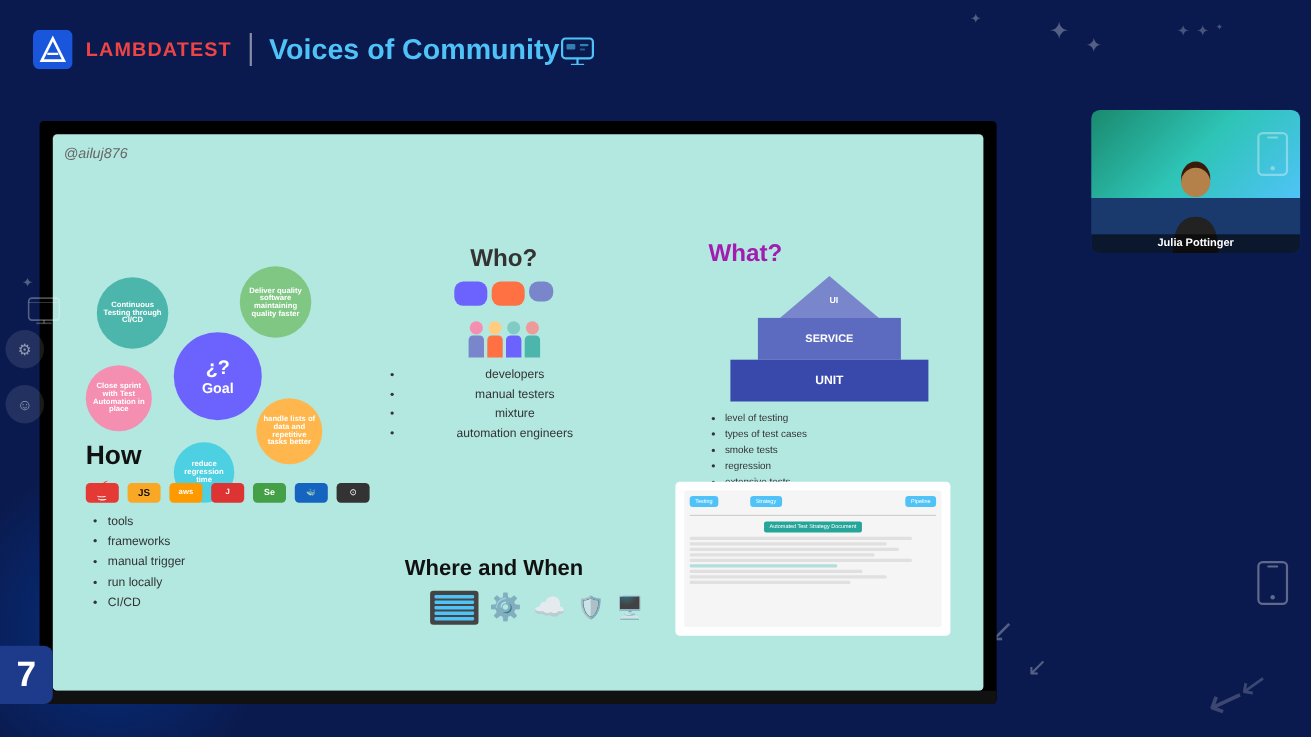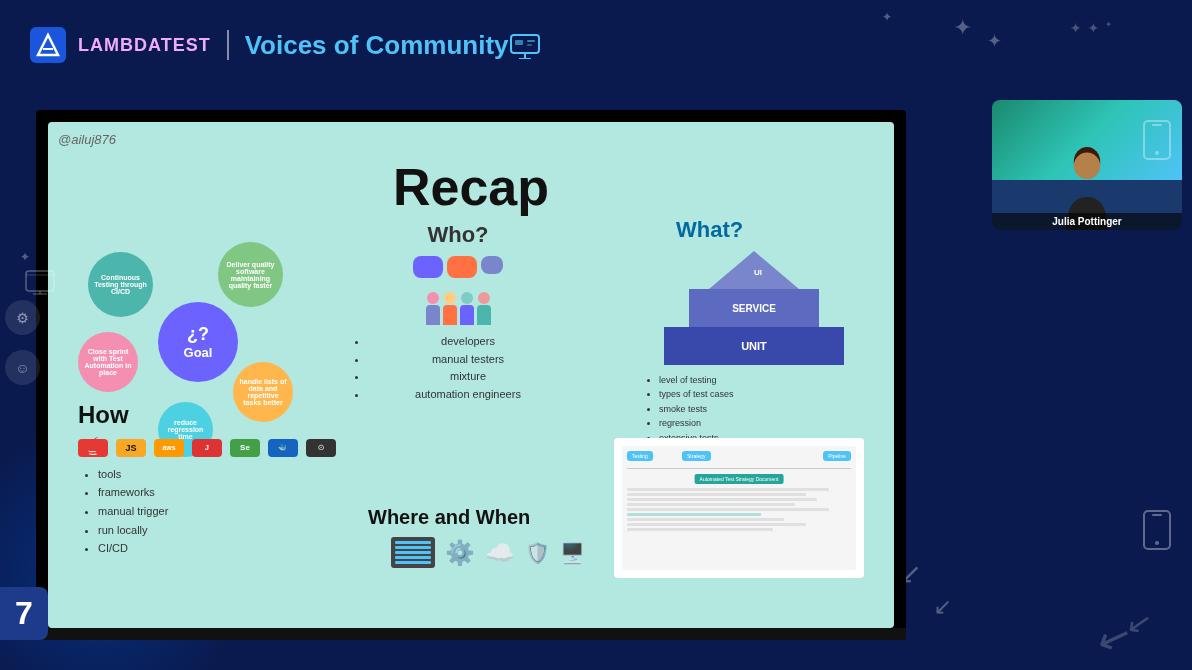--- a/index.html
+++ b/index.html
@@ -49,21 +49,21 @@
       align-items: center;
       gap: 12px;
     }
 
     .logo-icon {
       width: 36px;
       height: 36px;
     }
 
     .logo-text {
-      color: #f0abfc;
+      color: #ef4444;
       font-size: 18px;
       font-weight: 700;
       letter-spacing: 1px;
     }
 
     .divider-line {
       width: 2px;
       height: 30px;
       background: rgba(255,255,255,0.5);
       margin: 0 16px;
@@ -231,23 +231,22 @@
     .what-section {
       position: absolute;
       top: 95px;
       right: 30px;
       width: 220px;
     }
 
     .what-title {
       font-size: 22px;
       font-weight: 700;
-      color: #0369a1;
+      color: #a21caf;
       margin-bottom: 8px;
-      margin-left: 32px;
     }
 
     .pyramid-container {
       display: flex;
       flex-direction: column;
       align-items: center;
       margin-bottom: 8px;
     }
 
     .pyramid-ui {
@@ -576,21 +575,20 @@
     </span>
   </div>
 </div>
 
 <div class="main-content">
   <div class="video-frame">
 
     <div class="slide-inner">
 
       <div class="slide-handle">@ailuj876</div>
-      <div class="slide-title">Recap</div>
 
       <div class="goal-cluster">
         <div class="bubble bubble-1">Continuous Testing through CI/CD</div>
         <div class="bubble bubble-2">Deliver quality software maintaining quality faster</div>
         <div class="bubble bubble-3">Close sprint with Test Automation in place</div>
         <div class="bubble bubble-goal">
           <div>
             <div style="font-size:18px;">¿?</div>
             <div>Goal</div>
           </div>

